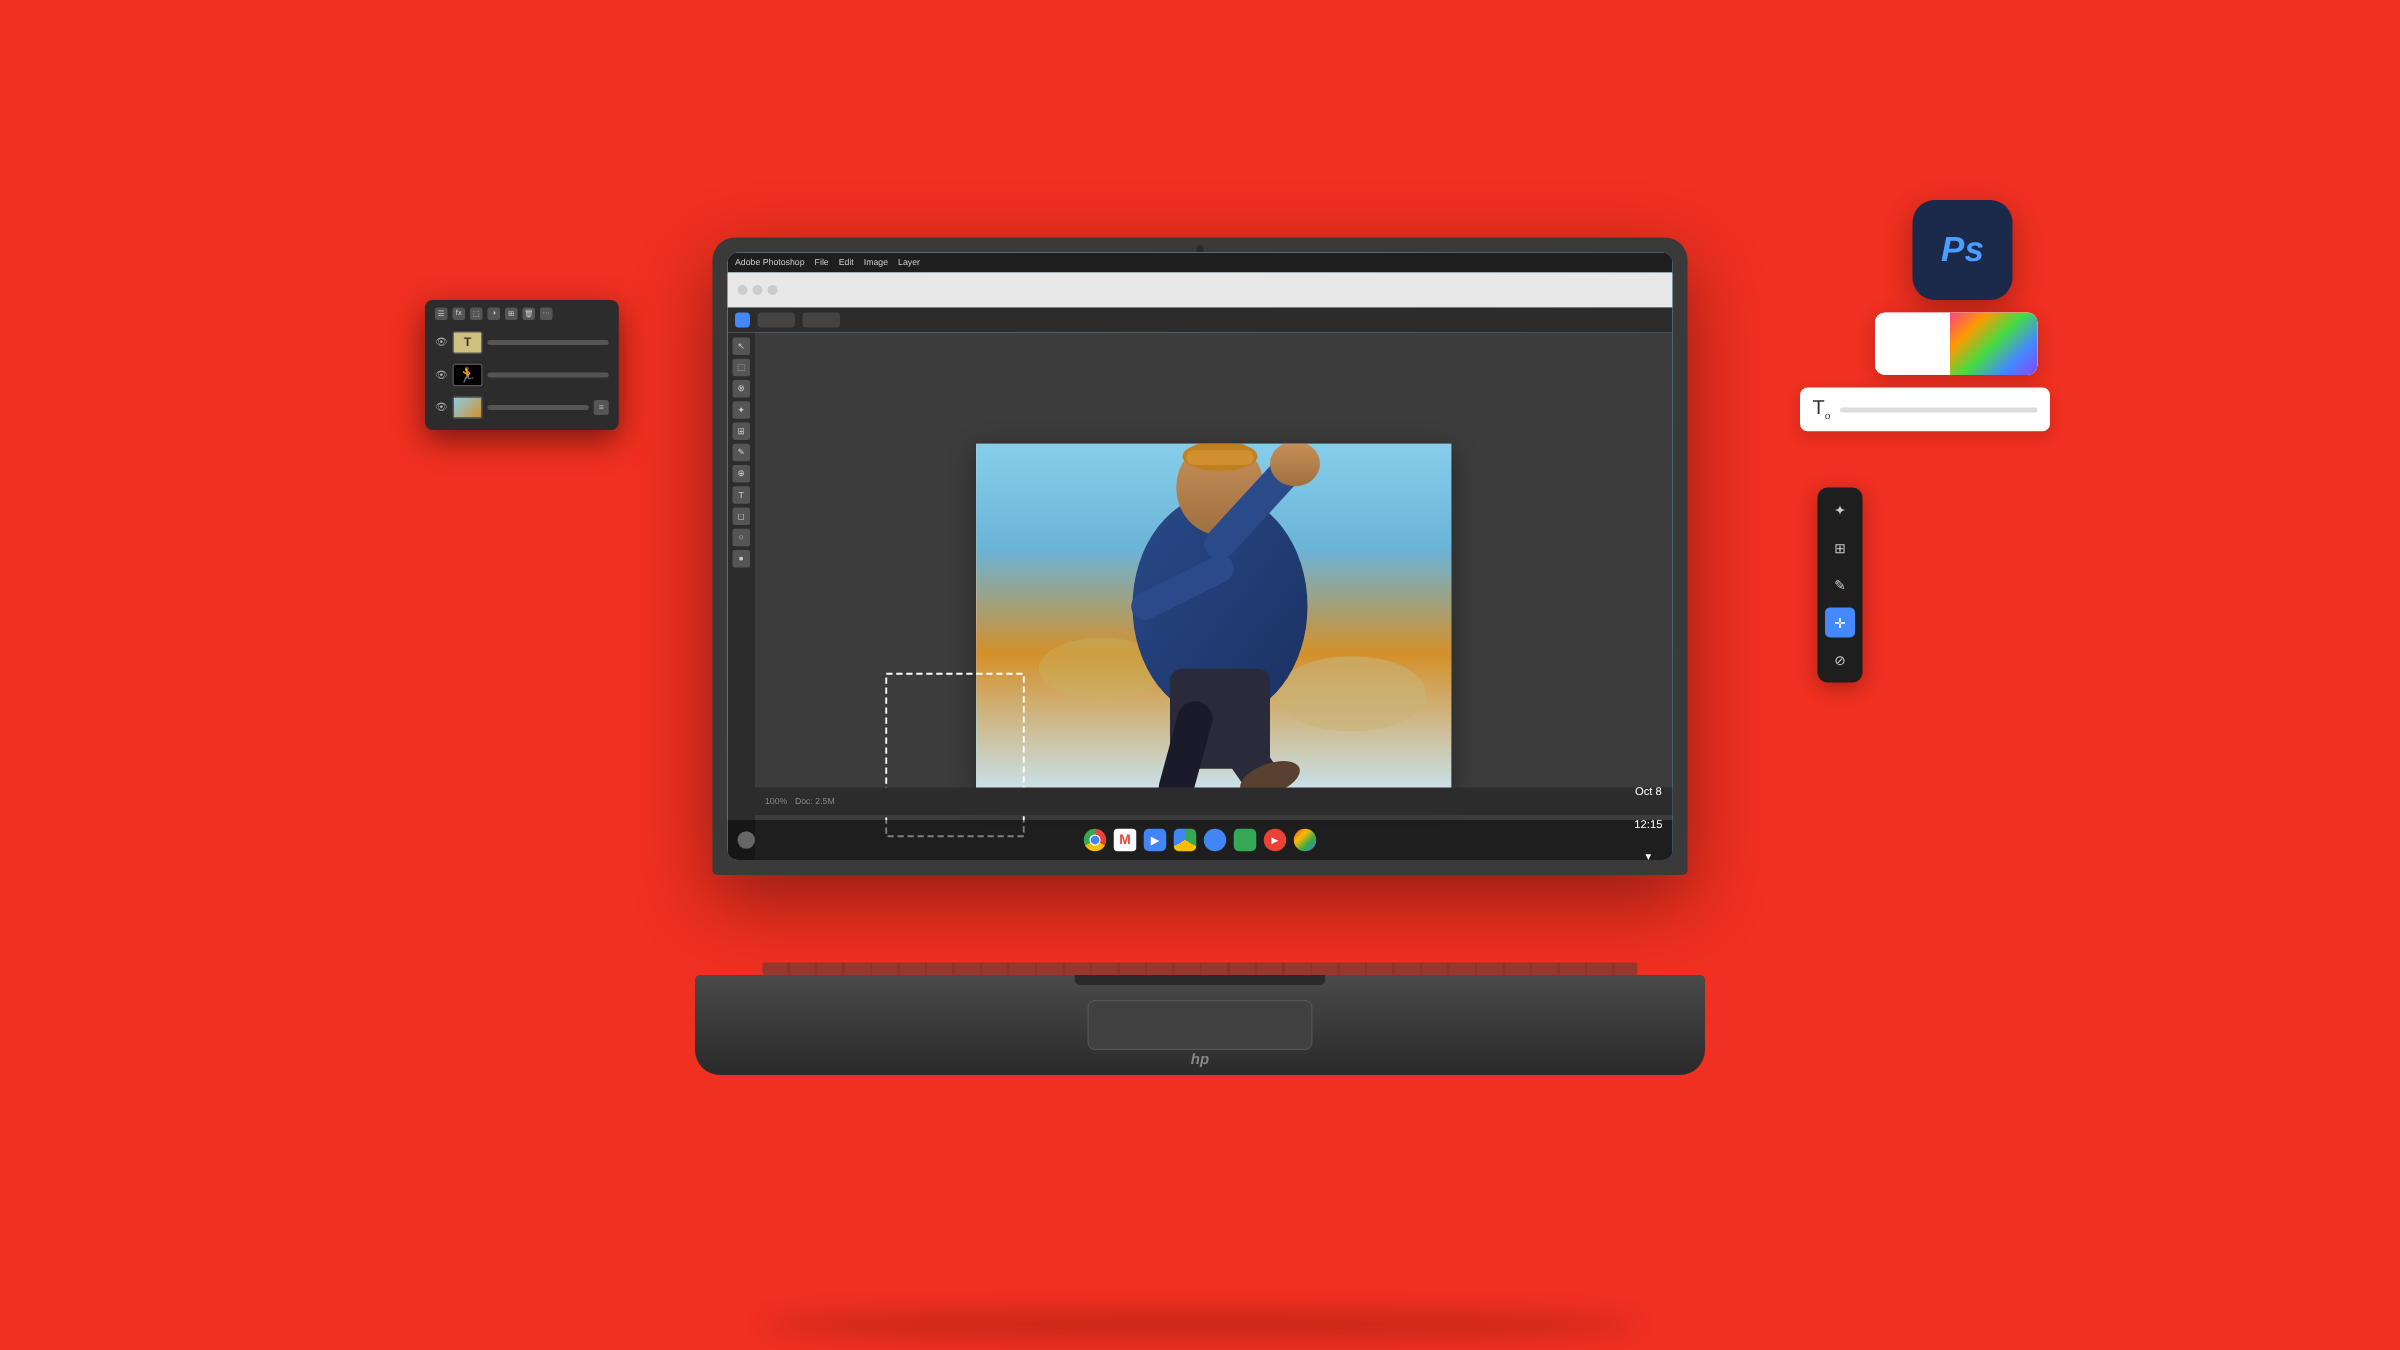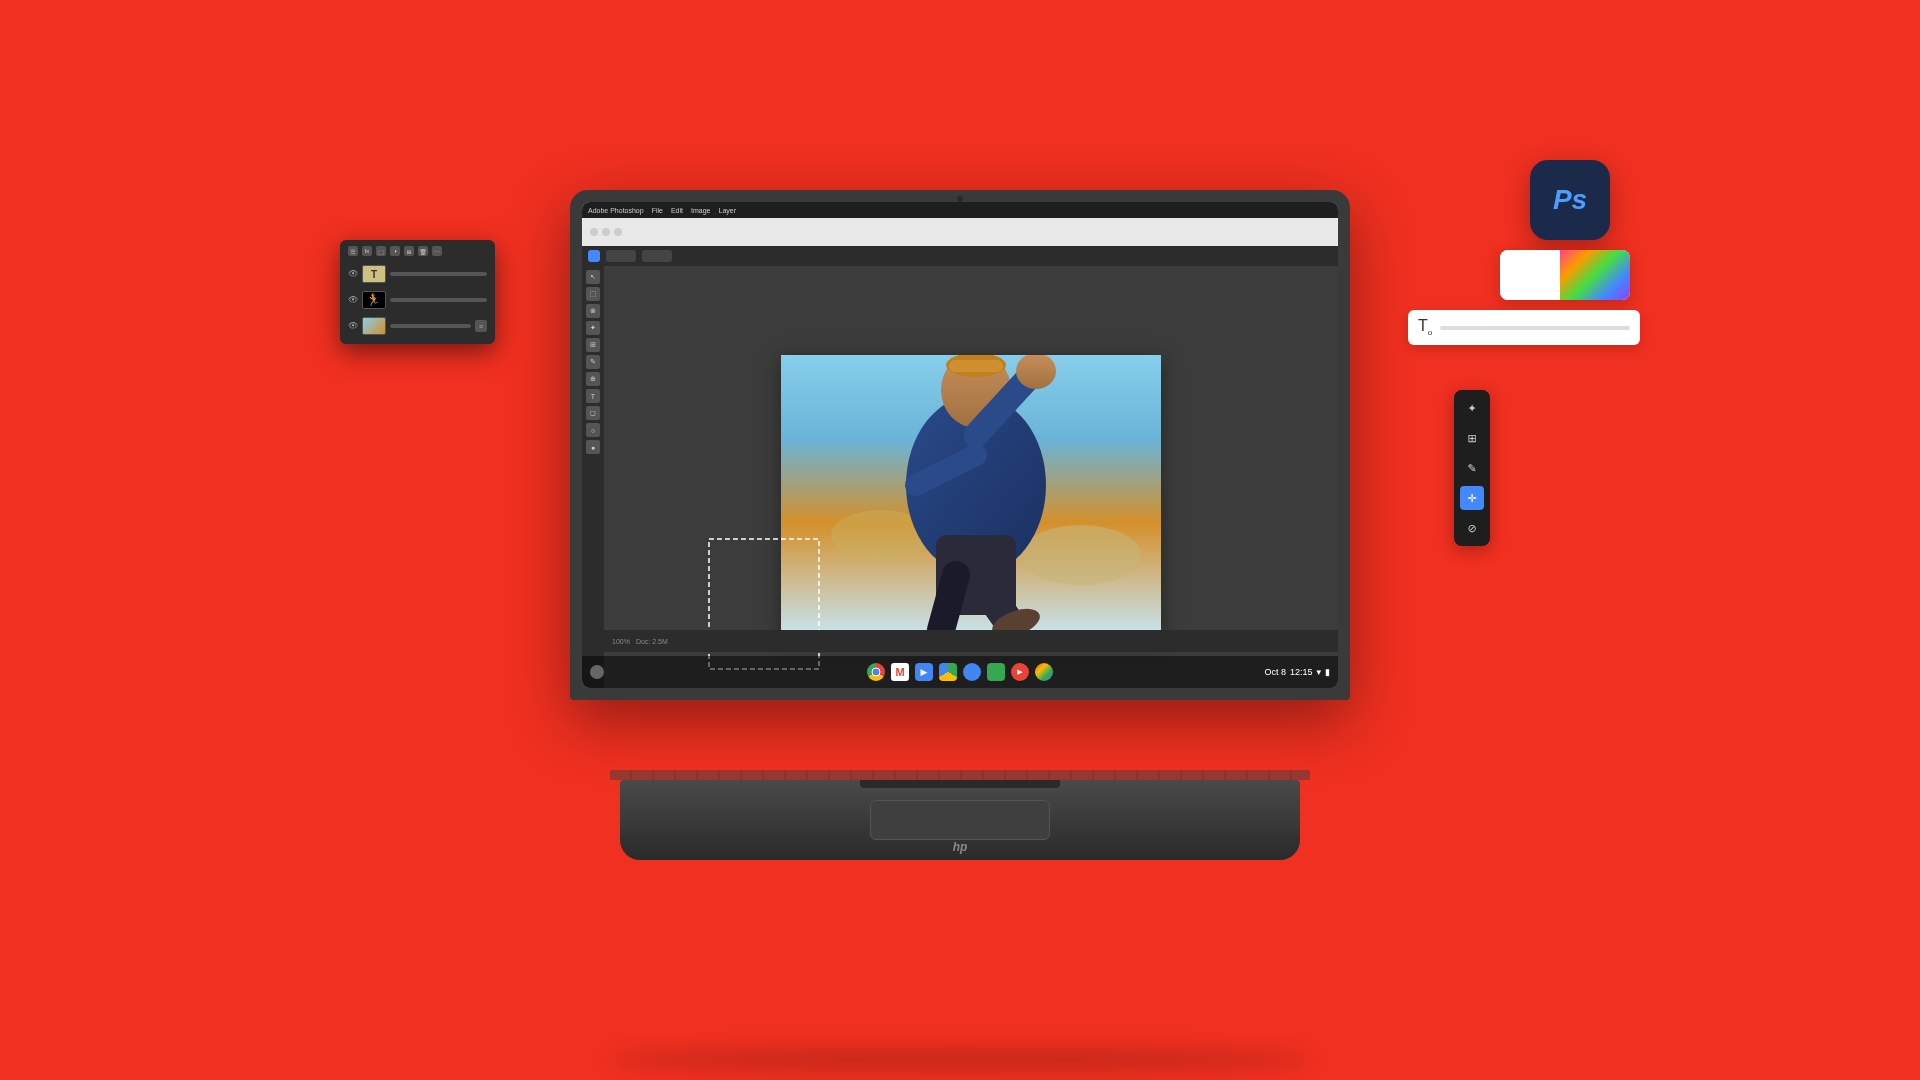--- a/index.html
+++ b/index.html
@@ -166,32 +166,33 @@
       align-items: center;
       justify-content: center;
       font-size: 10px;
     }
 
     .taskbar-right {
       position: absolute;
       right: 8px;
       display: flex;
       align-items: center;
-      gap: 4px;
+      gap: 16px;
       color: white;
       font-size: 9px;
+      flex-direction: column;
     }
 
     
     .laptop-base {
       position: absolute;
       bottom: 30px;
       left: 50%;
       transform: translateX(-50%);
-      width: 680px;
+      width: 808px;
       height: 80px;
       background: linear-gradient(180deg, #4a4a4a 0%, #3a3a3a 50%, #2a2a2a 100%);
       border-radius: 4px 4px 20px 20px;
       margin-top: 11px;
     }
 
     .laptop-hinge {
       position: absolute;
       top: 0;
       left: 50%;
@@ -372,21 +373,21 @@
       display: flex;
       align-items: center;
       justify-content: center;
     }
 
     
     .typography-panel {
       position: absolute;
       right: -230px;
       top: 120px;
-      width: 232px;
+      width: 200px;
       height: 35px;
       background: white;
       border-radius: 6px;
       display: flex;
       align-items: center;
       padding: 0 10px;
       gap: 8px;
       box-shadow: 0 4px 12px rgba(0,0,0,0.15);
       justify-content: flex-end;
     }

